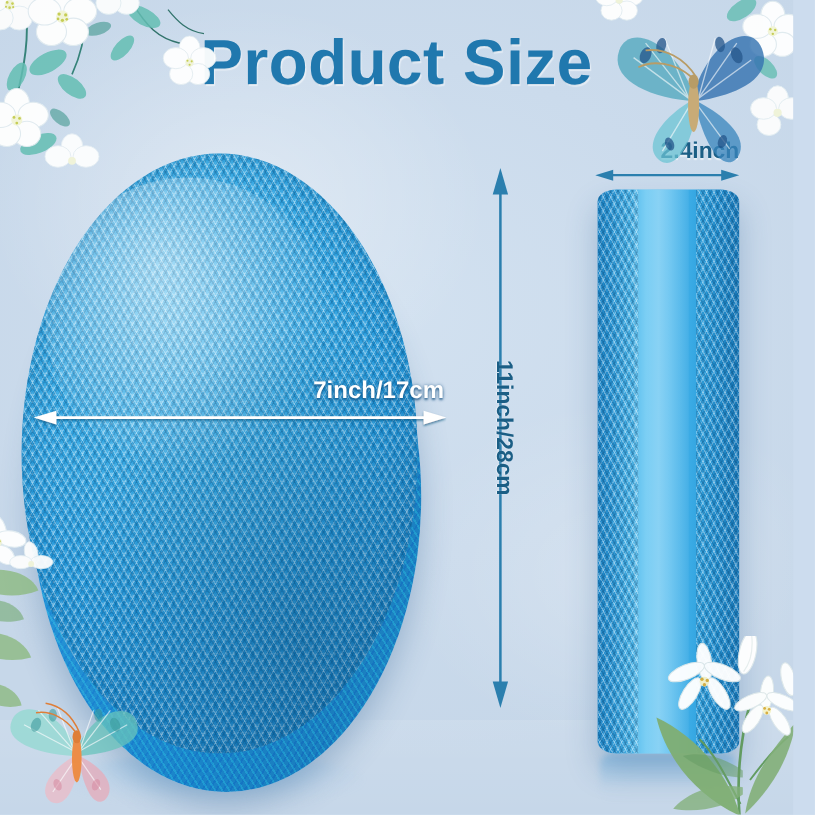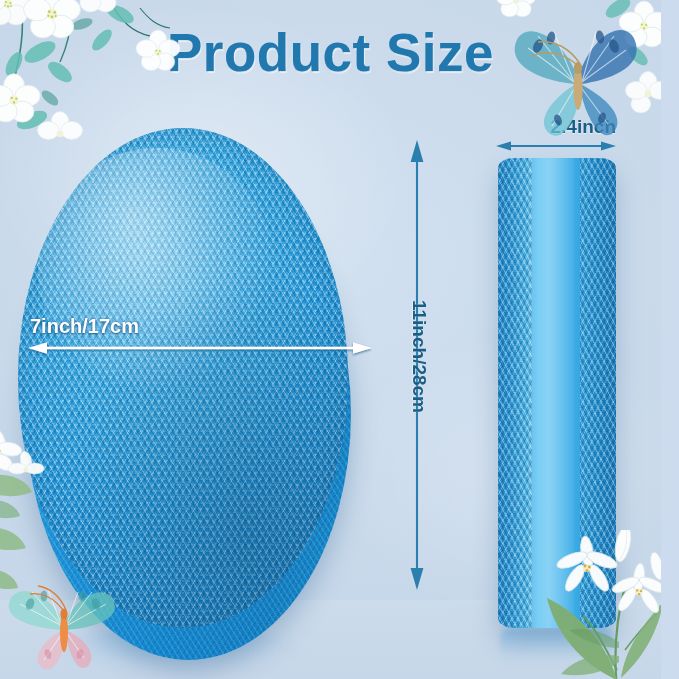--- a/index.html
+++ b/index.html
@@ -151,21 +151,21 @@
     left: 28px;
     top: 336px;
     width: 344px;
     height: 24px;
   }
   #pad-width-label {
     position: absolute;
     left: 30px;
     top: 315px;
     width: 340px;
-    text-align: left;
+    text-align: right;
     font-size: 20px;
     font-weight: bold;
     color: #ffffff;
     text-shadow: 0 1px 2px rgba(20,80,130,0.75), 0 0 3px rgba(20,80,130,0.6);
     user-select: none;
   }
 
   
   #height-arrow {
     position: absolute;

